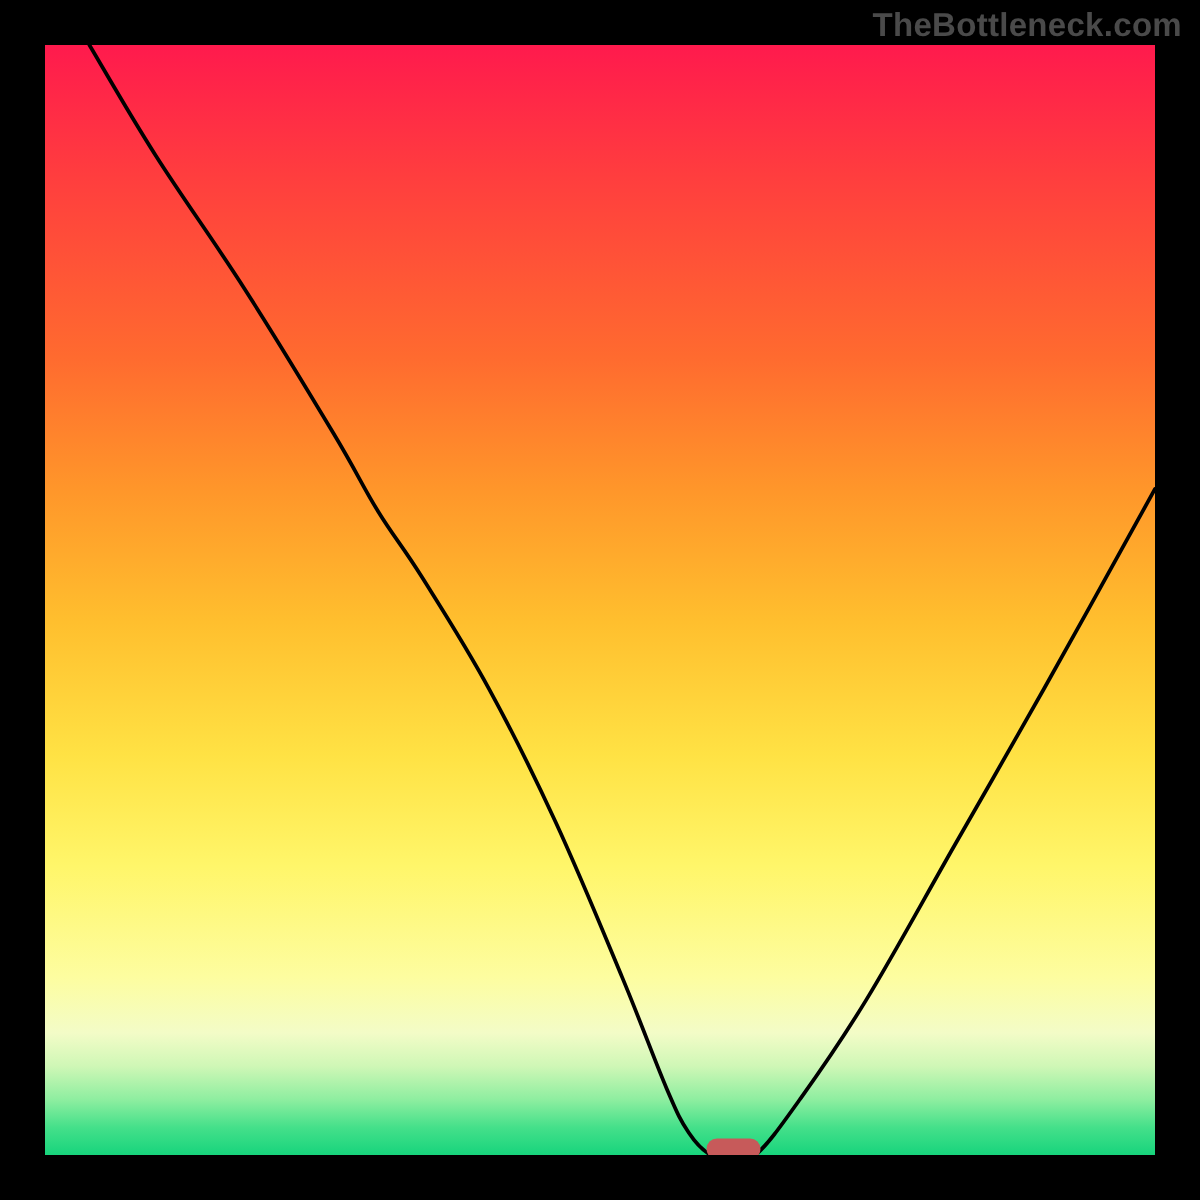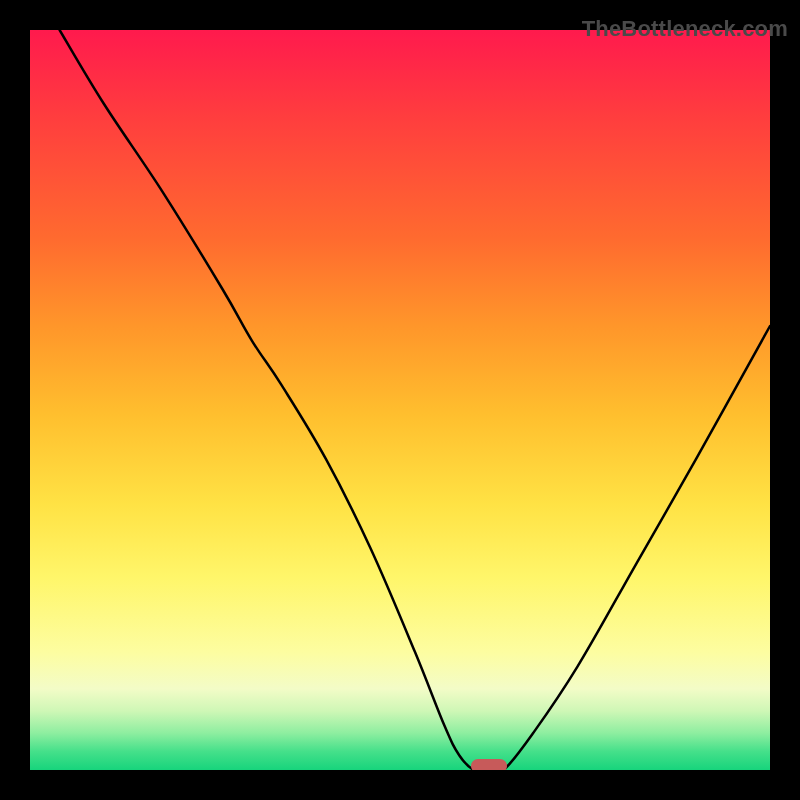--- a/index.html
+++ b/index.html
@@ -19,21 +19,20 @@
   }
   .watermark {
     position: absolute;
     top: 4px;
     right: 12px;
     color: #4a4a4a;
     font-size: 22px;
     font-weight: 600;
     letter-spacing: 0.2px;
     z-index: 10;
-    margin-top: 12px;
   }
   .plot-area {
     position: absolute;
     left: 30px;
     top: 30px;
     width: 740px;
     height: 740px;
     overflow: hidden;
   }
   .gradient {

